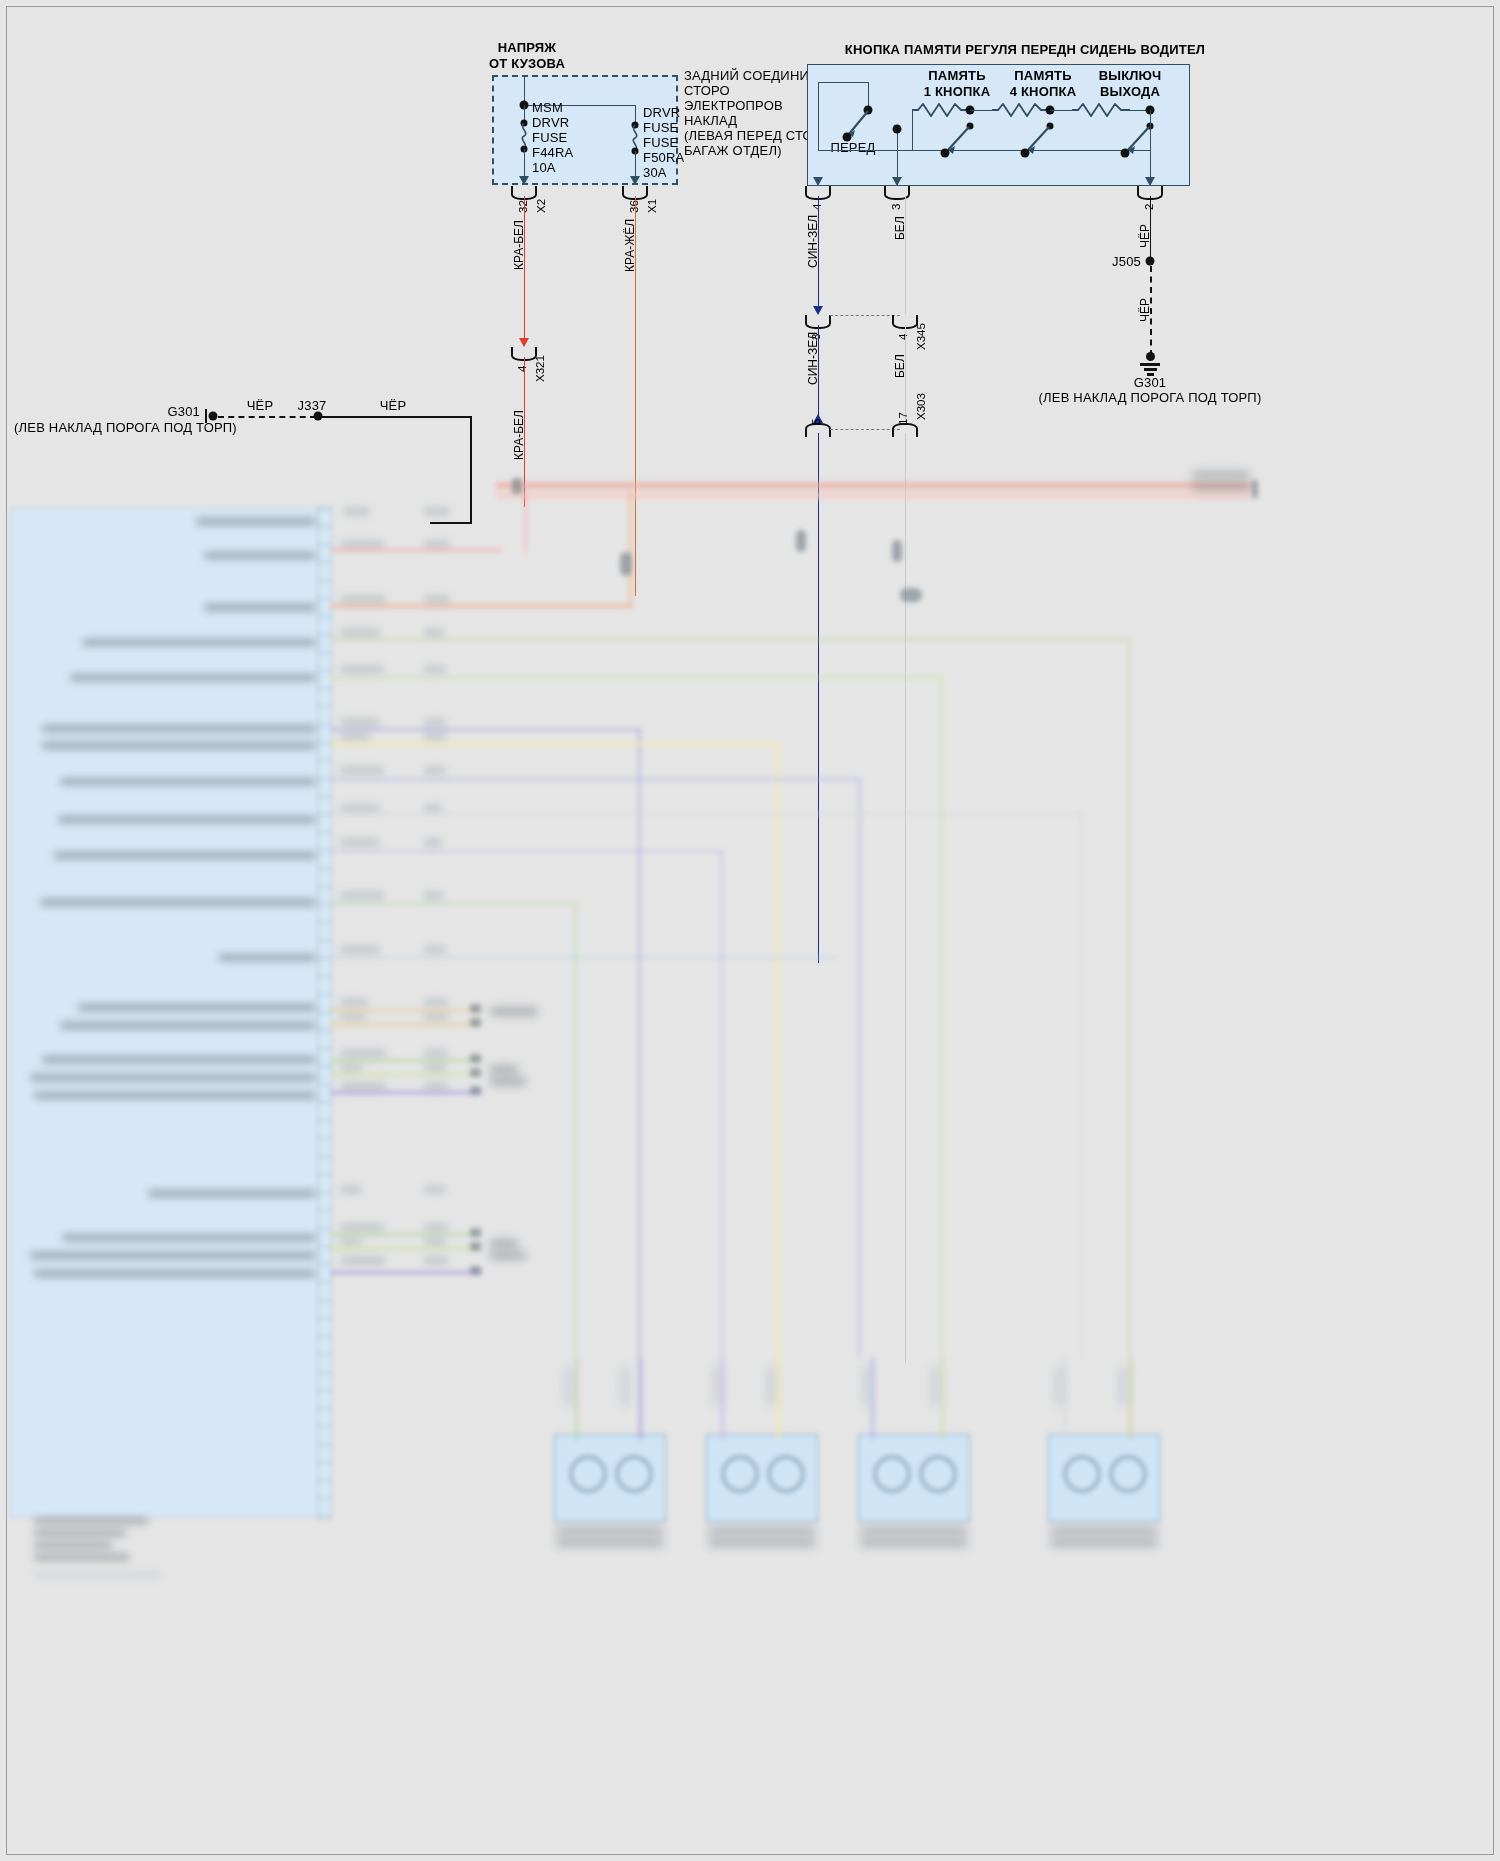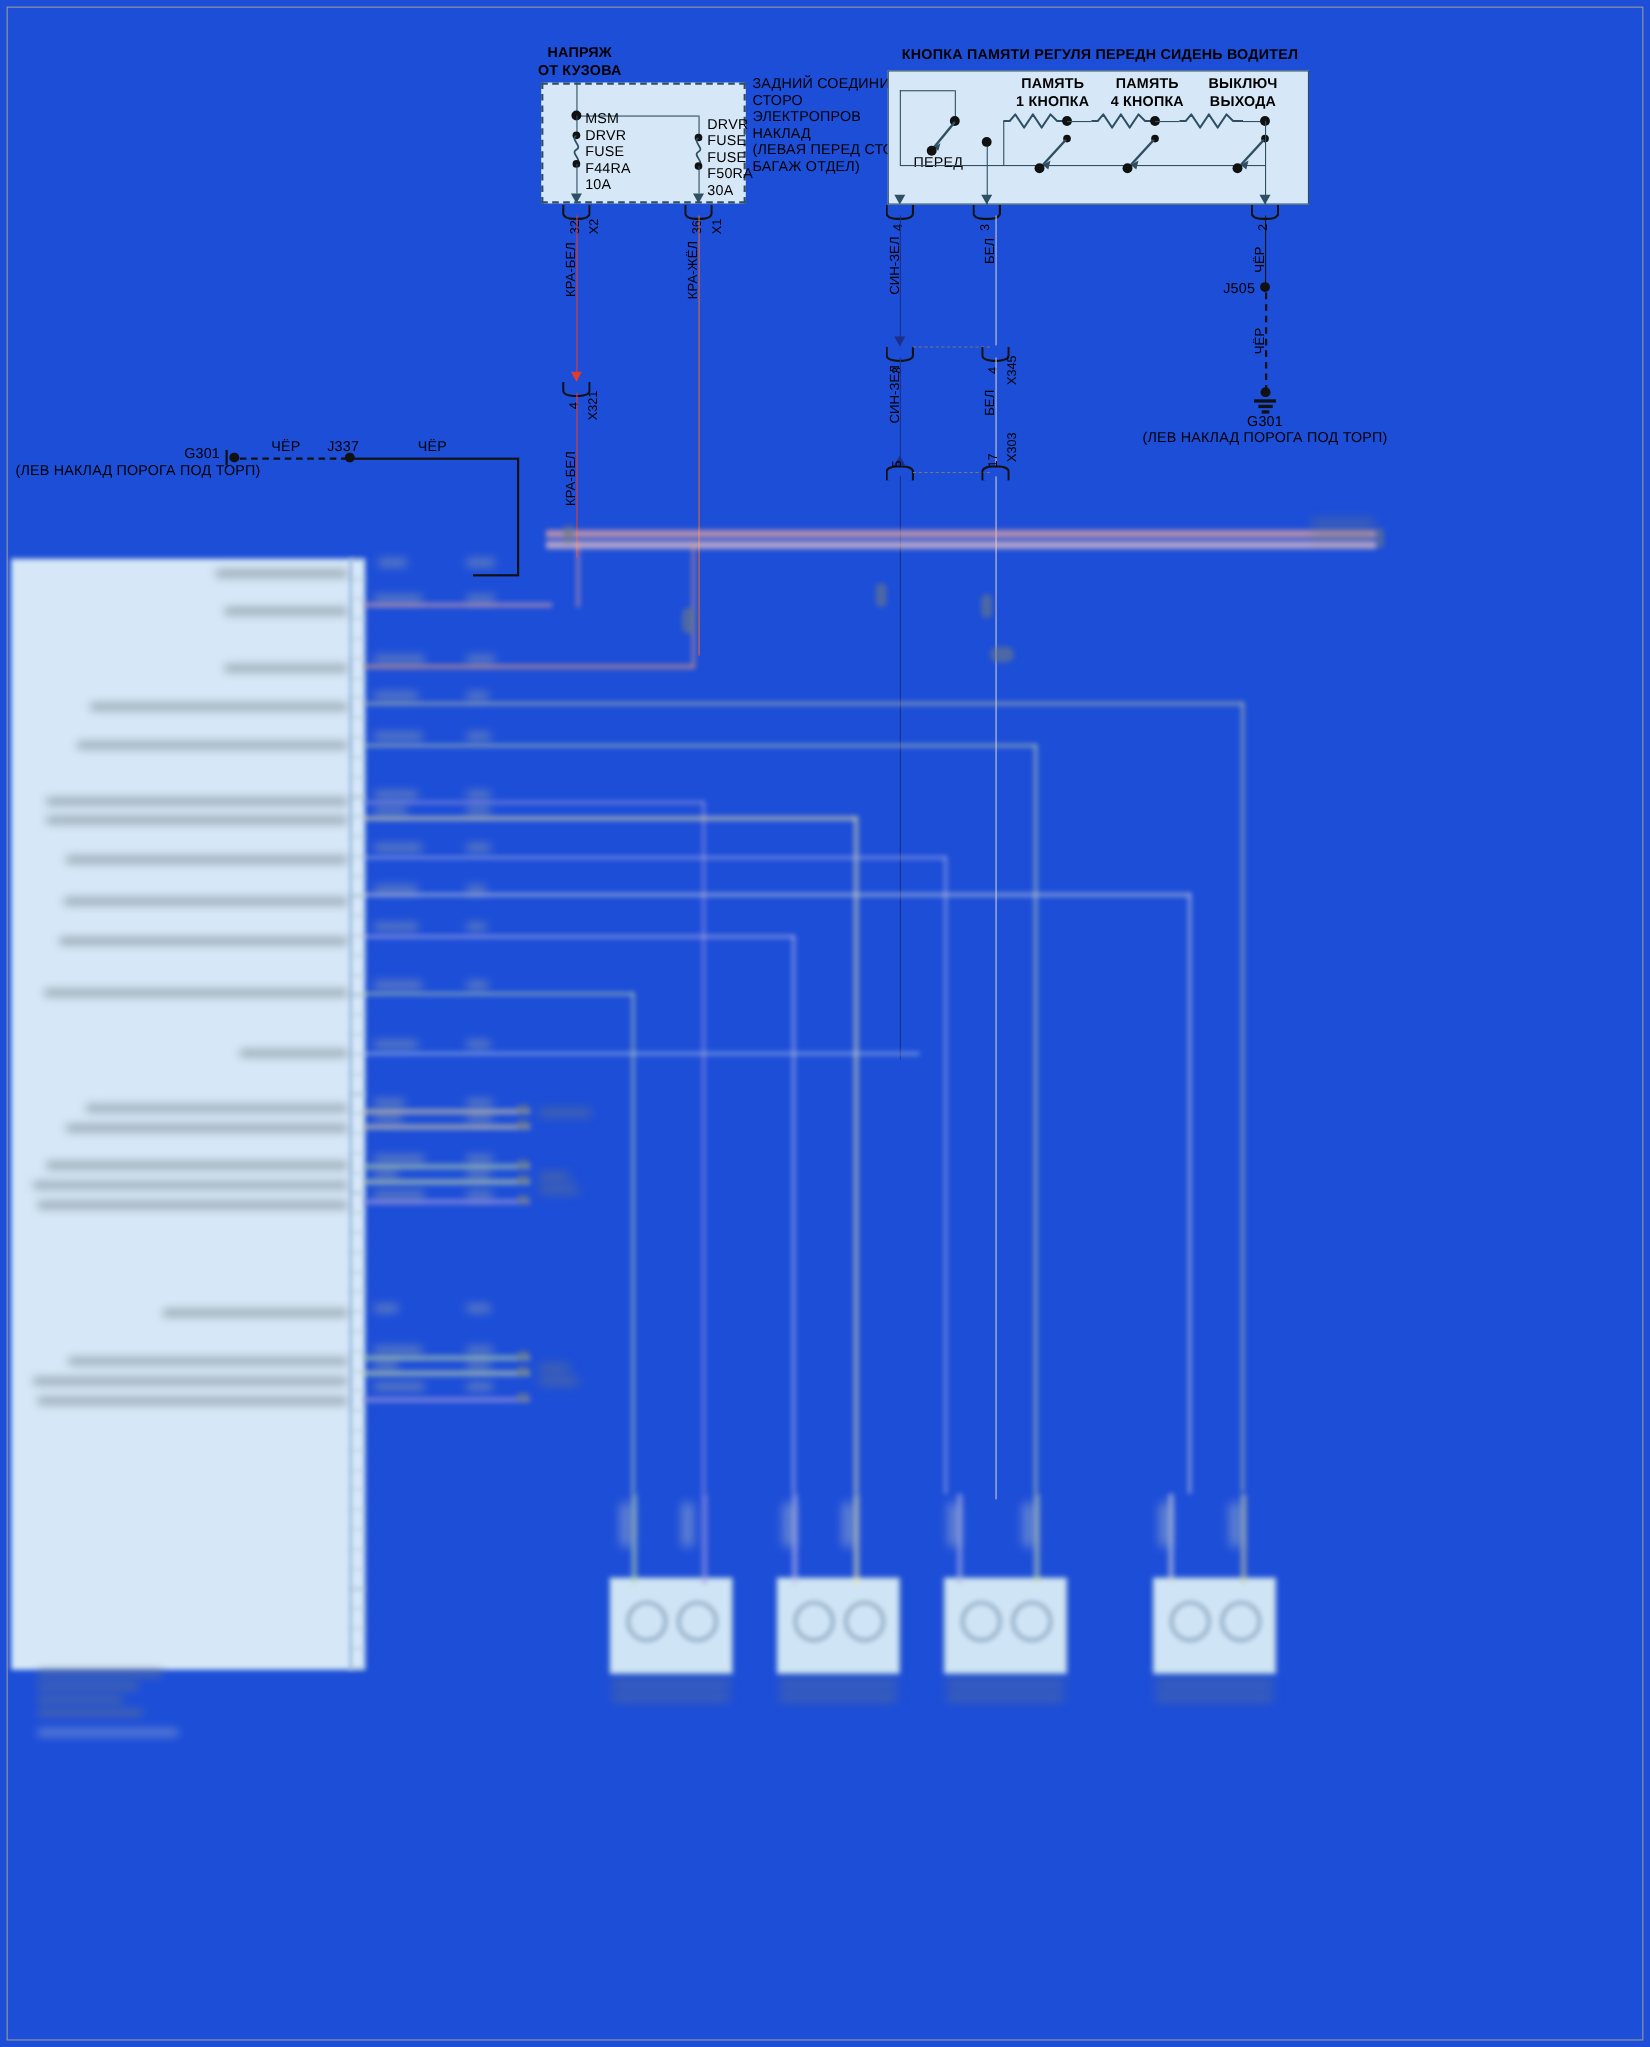--- a/index.html
+++ b/index.html
@@ -1,17 +1,17 @@
 <!DOCTYPE html>
 <html><head>
 <meta charset="utf-8">
 <style>
   html,body{margin:0;padding:0;background:#ffffff;}
   body{font-family:"Liberation Sans",sans-serif;}
-  #page{position:relative;width:1500px;height:1861px;background:#1d4ed8;overflow:hidden;}
+  #page{position:relative;width:1500px;height:1861px;background:#e5e5e5;overflow:hidden;}
 
   
   .frame{position:absolute;left:6px;top:6px;width:1488px;height:1849px;border:1px solid #9a9a9a;box-sizing:border-box;}
 
   .t{position:absolute;white-space:pre;color:#000;font-size:13px;line-height:15px;letter-spacing:.2px;}
   .t.c{text-align:center;transform:translateX(-50%);}
   .t.r{text-align:right;transform:translateX(-100%);}
   .t.b{font-weight:bold;}
   .vt{position:absolute;white-space:pre;color:#000;font-size:12px;line-height:13px;
       transform-origin:0 0;transform:rotate(-90deg);}
@@ -120,21 +120,21 @@
   <div class="t" style="left:643px;top:150px;">F50RA</div>
   <div class="t" style="left:643px;top:165px;">30A</div>
 
   <div class="t" style="left:684px;top:68px;">ЗАДНИЙ СОЕДИНИТЕЛ</div>
   <div class="t" style="left:684px;top:83px;">СТОРО</div>
   <div class="t" style="left:684px;top:98px;">ЭЛЕКТРОПРОВ</div>
   <div class="t" style="left:684px;top:113px;">НАКЛАД</div>
   <div class="t" style="left:684px;top:128px;">(ЛЕВАЯ ПЕРЕД СТОРО</div>
   <div class="t" style="left:684px;top:143px;">БАГАЖ ОТДЕЛ)</div>
 
-  <div class="t c b" style="left:1000px;top:42px;">КНОПКА ПАМЯТИ РЕГУЛЯ ПЕРЕДН СИДЕНЬ ВОДИТЕЛ</div>
+  <div class="t c b" style="left:1025px;top:42px;">КНОПКА ПАМЯТИ РЕГУЛЯ ПЕРЕДН СИДЕНЬ ВОДИТЕЛ</div>
   <div class="modbox" style="left:807px;top:64px;width:383px;height:122px;"></div>
 
   <div class="vl w-dark" style="left:818px;top:82px;height:68px;"></div>
   <div class="hl w-dark" style="left:818px;top:82px;width:50px;"></div>
   <div class="vl w-dark" style="left:868px;top:82px;height:28px;"></div>
   <div class="dot" style="left:868px;top:110px;"></div>
   <svg style="position:absolute;left:840px;top:108px;" width="34" height="36" viewBox="0 0 34 36">
     <path d="M28 3 L9 26" stroke="#2f4f63" stroke-width="2.2" fill="none"></path>
     <path d="M9 26 L15 22 L13 29 Z" fill="#2f4f63"></path>
   </svg>

